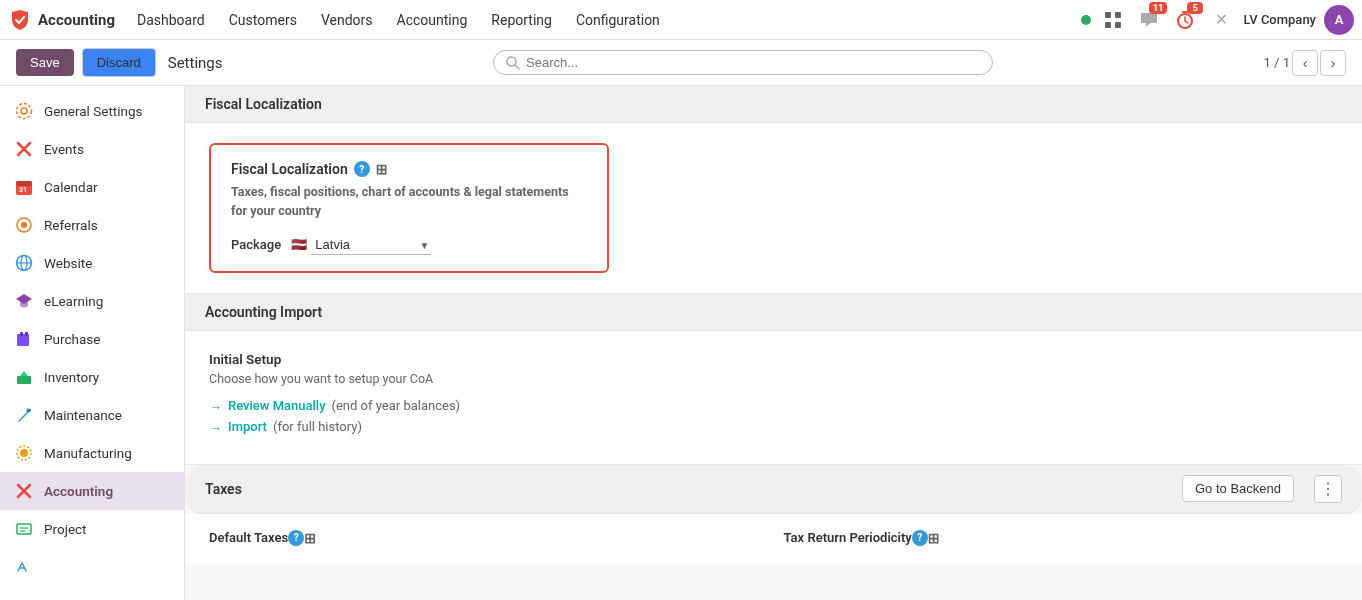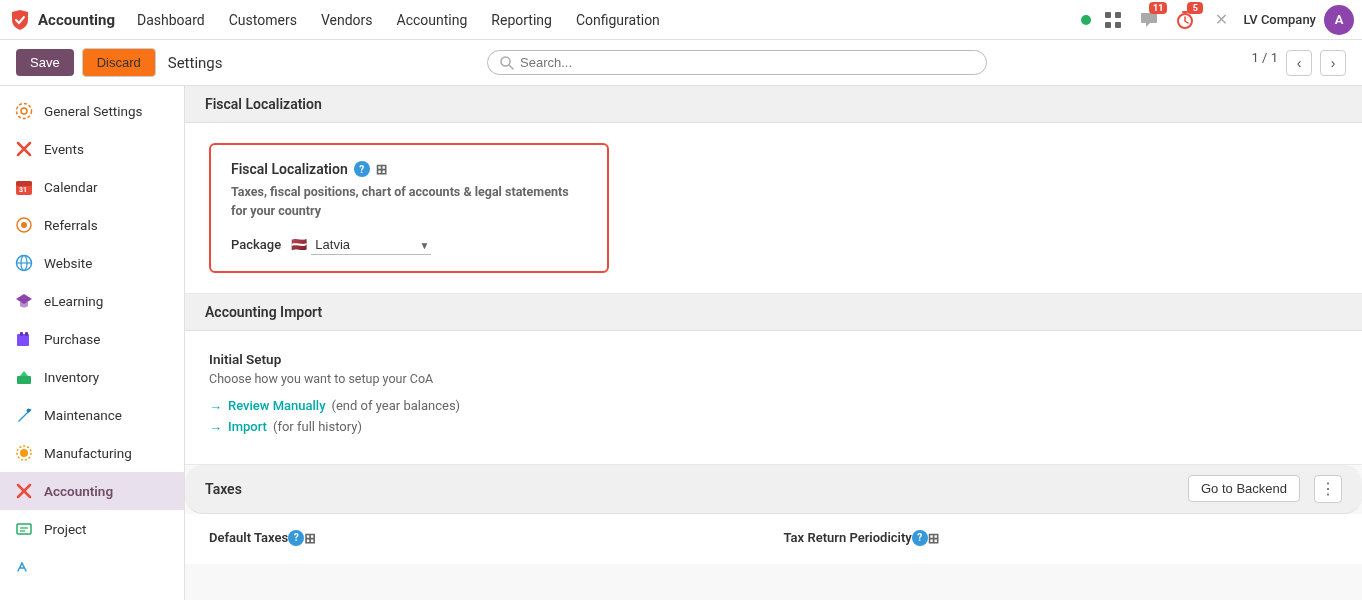--- a/index.html
+++ b/index.html
@@ -68,38 +68,38 @@
       border-bottom: 1px solid #e0e0e0;
       padding: 0 16px;
       gap: 8px;
     }
     .btn-save {
       background: #714b67; color: #fff;
       border: none; padding: 6px 14px; border-radius: 4px;
       cursor: pointer; font-size: 13px; font-weight: 500;
     }
     .btn-discard {
-      background: #f97316; color: #333;
+      background: #3b82f6; color: #333;
       border: 1px solid #ccc; padding: 6px 14px; border-radius: 4px;
       cursor: pointer; font-size: 13px;
     }
     .toolbar-title {
       font-size: 15px; color: #333; margin-left: 4px;
     }
     .search-bar {
       flex: 1; max-width: 500px; margin-left: auto;
       display: flex; align-items: center;
       border: 1px solid #bbb; border-radius: 20px;
       padding: 4px 12px; gap: 6px;
     }
     .search-bar input {
       border: none; outline: none; flex: 1; font-size: 13px; background: transparent;
     }
     .pagination {
-      display: flex; gap: 8px; margin-left: auto;
+      display: flex; align-items: center; gap: 2px; margin-left: auto;
     }
     .pagination-info { font-size: 13px; color: #555; }
     .pagination-btn {
       width: 26px; height: 26px; border: 1px solid #ccc;
       border-radius: 4px; background: #fff; cursor: pointer;
       display: flex; align-items: center; justify-content: center; font-size: 14px; color: #555;
     }
 
     
     .main-layout {
@@ -480,21 +480,21 @@
           <span class="link-arrow">→</span>
           <span class="link-text">Import</span>
           <span class="link-suffix">(for full history)</span>
         </div>
       </div>
     </div>
 
     <div>
       <div class="taxes-header">
         <span>Taxes</span>
-        <div style="display:flex;gap:14px;align-items:center;">
+        <div style="display:flex;gap:20px;align-items:center;">
           <button class="go-backend-btn">Go to Backend</button>
           <button class="three-dot-btn">⋮</button>
         </div>
       </div>
       <div class="taxes-body">
         <div>
           <div class="tax-field-label">
             <span>Default Taxes</span>
             <div class="help-icon">?</div>
             <span class="grid-icon">⊞</span>

